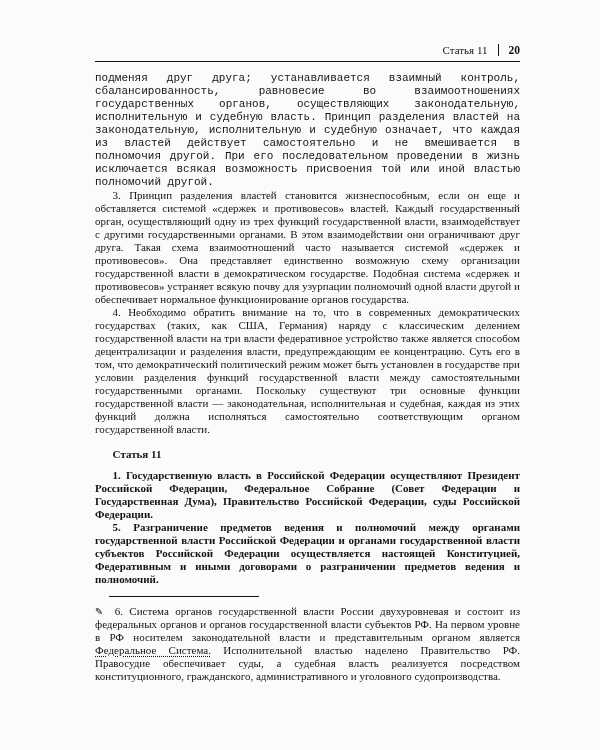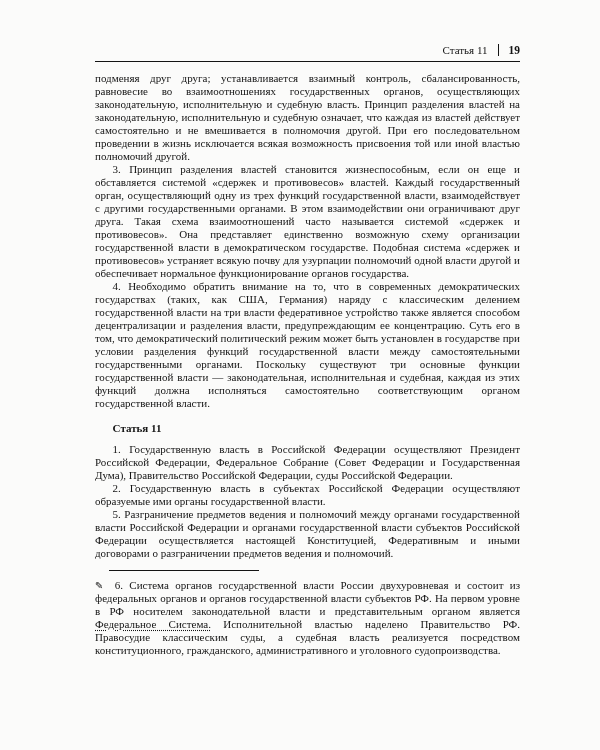--- a/index.html
+++ b/index.html
@@ -36,27 +36,27 @@
     border-top: 1.3px solid #141414;
     margin: 0 0 10px 0;
   }
   .content p {
     margin: 0;
     font-size: 11px;
     line-height: 13px;
     text-align: justify;
     text-indent: 1.6em;
   }
-  p.noindent { text-indent: 0; }
+  p.noindent { text-indent: 0; font-family: Liberation Mono, monospace; }
   .article-heading {
     font-weight: bold;
     margin: 12px 0 8px 0 !important;
     text-align: left !important;
   }
-  p.bold { font-weight: normal; }
+  p.bold { font-weight: bold; }
   .divider {
     width: 150px;
     border-top: 1px solid #141414;
     margin: 10px 0 8px 14px;
   }
   .commentary { text-indent: 0 !important; }
   .marker {
     font-family: "DejaVu Sans", sans-serif;
     font-size: 10px;
     margin-right: 5px;
@@ -68,38 +68,37 @@
   }
 </style>
 </head>
 <body>
 
 <div class="page">
 
   <div class="header">
     <span>Статья 11</span>
     <span class="sep"></span>
-    <span class="pagenum">19</span>
+    <span class="pagenum">20</span>
   </div>
   <hr class="header-rule">
 
   <div class="content">
     <p class="noindent">подменяя друг друга; устанавливается взаимный контроль, сбалансированность, равновесие во взаимоотношениях государственных органов, осуществляющих законодательную, исполнительную и судебную власть. Принцип разделения властей на законодательную, исполнительную и судебную означает, что каждая из властей действует самостоятельно и не вмешивается в полномочия другой. При его последовательном проведении в жизнь исключается всякая возможность присвоения той или иной властью полномочий другой.</p>
     <p>3. Принцип разделения властей становится жизнеспособным, если он еще и обставляется системой «сдержек и противовесов» властей. Каждый государственный орган, осуществляющий одну из трех функций государственной власти, взаимодействует с другими государственными органами. В этом взаимодействии они ограничивают друг друга. Такая схема взаимоотношений часто называется системой «сдержек и противовесов». Она представляет единственно возможную схему организации государственной власти в демократическом государстве. Подобная система «сдержек и противовесов» устраняет всякую почву для узурпации полномочий одной власти другой и обеспечивает нормальное функционирование органов государства.</p>
     <p>4. Необходимо обратить внимание на то, что в современных демократических государствах (таких, как США, Германия) наряду с классическим делением государственной власти на три власти федеративное устройство также является способом децентрализации и разделения власти, предупреждающим ее концентрацию. Суть его в том, что демократический политический режим может быть установлен в государстве при условии разделения функций государственной власти между самостоятельными государственными органами. Поскольку существуют три основные функции государственной власти — законодательная, исполнительная и судебная, каждая из этих функций должна исполняться самостоятельно соответствующим органом государственной власти.</p>
 
     <p class="article-heading">Статья 11</p>
 
     <p class="bold">1. Государственную власть в Российской Федерации осуществляют Президент Российской Федерации, Федеральное Собрание (Совет Федерации и Государственная Дума), Правительство Российской Федерации, суды Российской Федерации.</p>
-    <p class="bold">2. Государственную власть в субъектах Российской Федерации осуществляют образуемые ими органы государственной власти.</p>
     <p class="bold">5. Разграничение предметов ведения и полномочий между органами государственной власти Российской Федерации и органами государственной власти субъектов Российской Федерации осуществляется настоящей Конституцией, Федеративным и иными договорами о разграничении предметов ведения и полномочий.</p>
 
     <div class="divider"></div>
 
     <p class="commentary">
       <span class="marker">✎</span>
       <span>6. Система органов государственной власти России двухуровневая и состоит из федеральных органов и органов государственной власти субъектов РФ. На первом уровне в РФ носителем законодательной власти и представительным органом является </span>
       <span class="underline">Федеральное Система.</span>
-      <span> Исполнительной властью наделено Правительство РФ. Правосудие классическим суды, а судебная власть реализуется посредством конституционного, гражданского, административного и уголовного судопроизводства.</span>
+      <span> Исполнительной властью наделено Правительство РФ. Правосудие обеспечивает суды, а судебная власть реализуется посредством конституционного, гражданского, административного и уголовного судопроизводства.</span>
     </p>
   </div>
 
 </div>
 
 </body></html>

